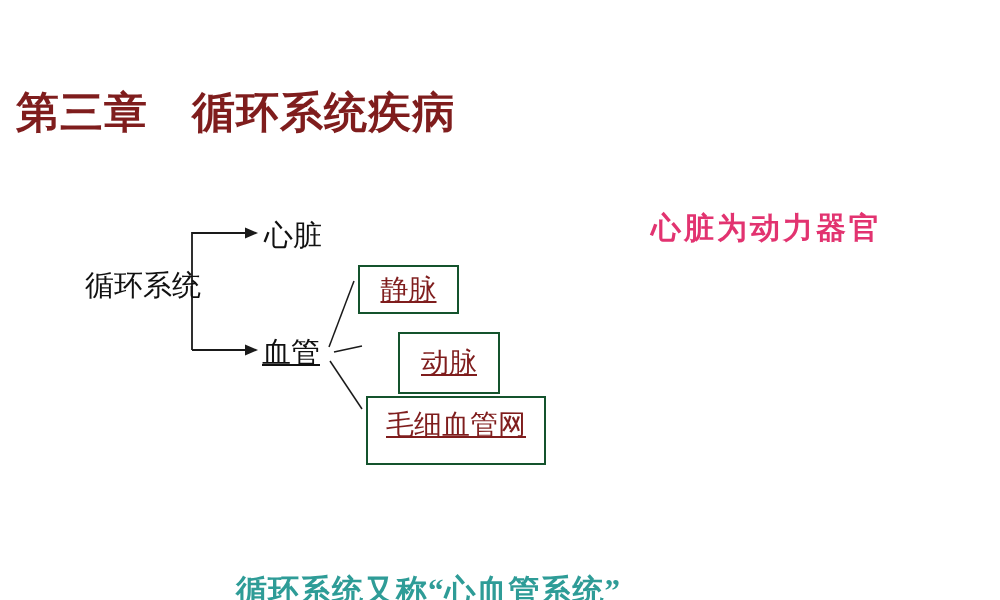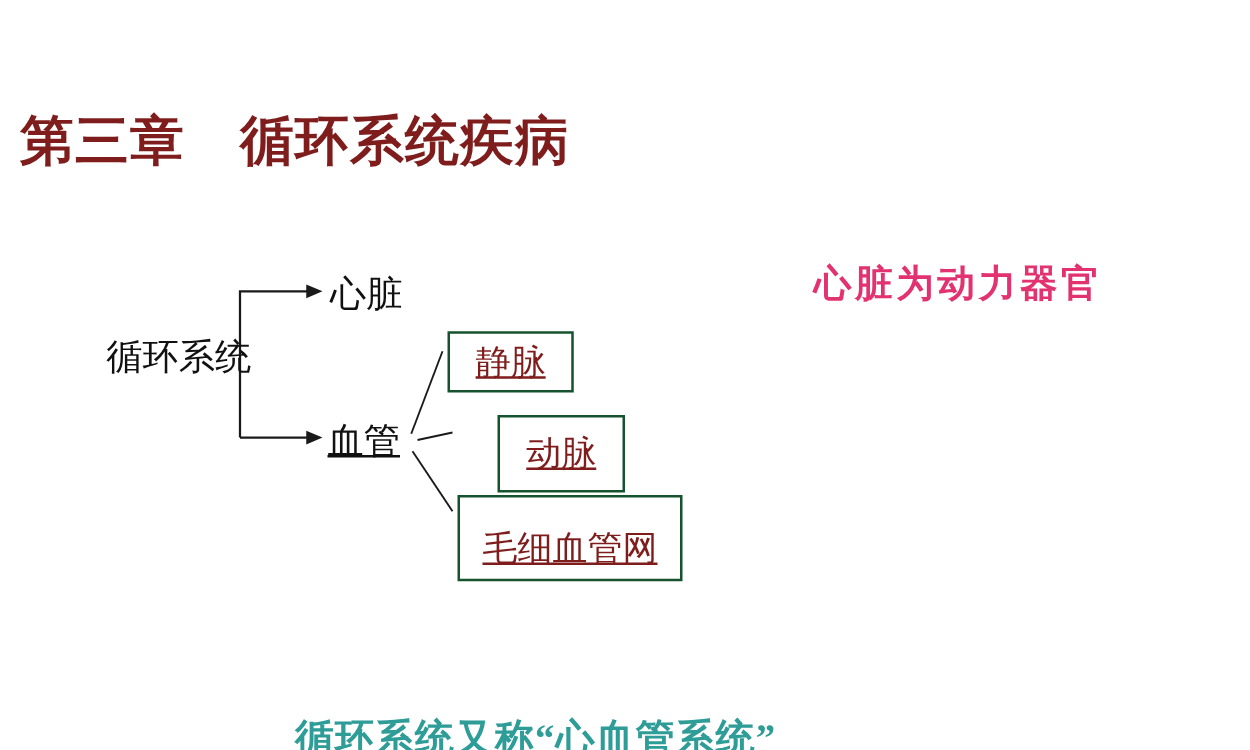--- a/index.html
+++ b/index.html
@@ -53,21 +53,21 @@
     color: #7f1d1d;
     display: flex;
     justify-content: center;
     align-items: center;
     white-space: nowrap;
     text-decoration: underline;
   }
   .vein-box      { left: 358px; top: 265px; width: 101px; height: 49px; }
   .artery-box    { left: 365px; top: 332px; width: 102px; height: 62px; margin-left: 33px; }
   .capillary-box { left: 366px; top: 396px; width: 180px; height: 69px;
-                   align-items: flex-start; padding-top: 22px; }
+                   align-items: flex-start; padding-top: 8px; }
   .note {
     position: absolute;
     margin: 0;
     font-size: 30px;
     line-height: 38px;
     letter-spacing: 3px;
     font-weight: bold;
     color: var(--annotation-pink, #e23370);
     width: 248px;
   }

